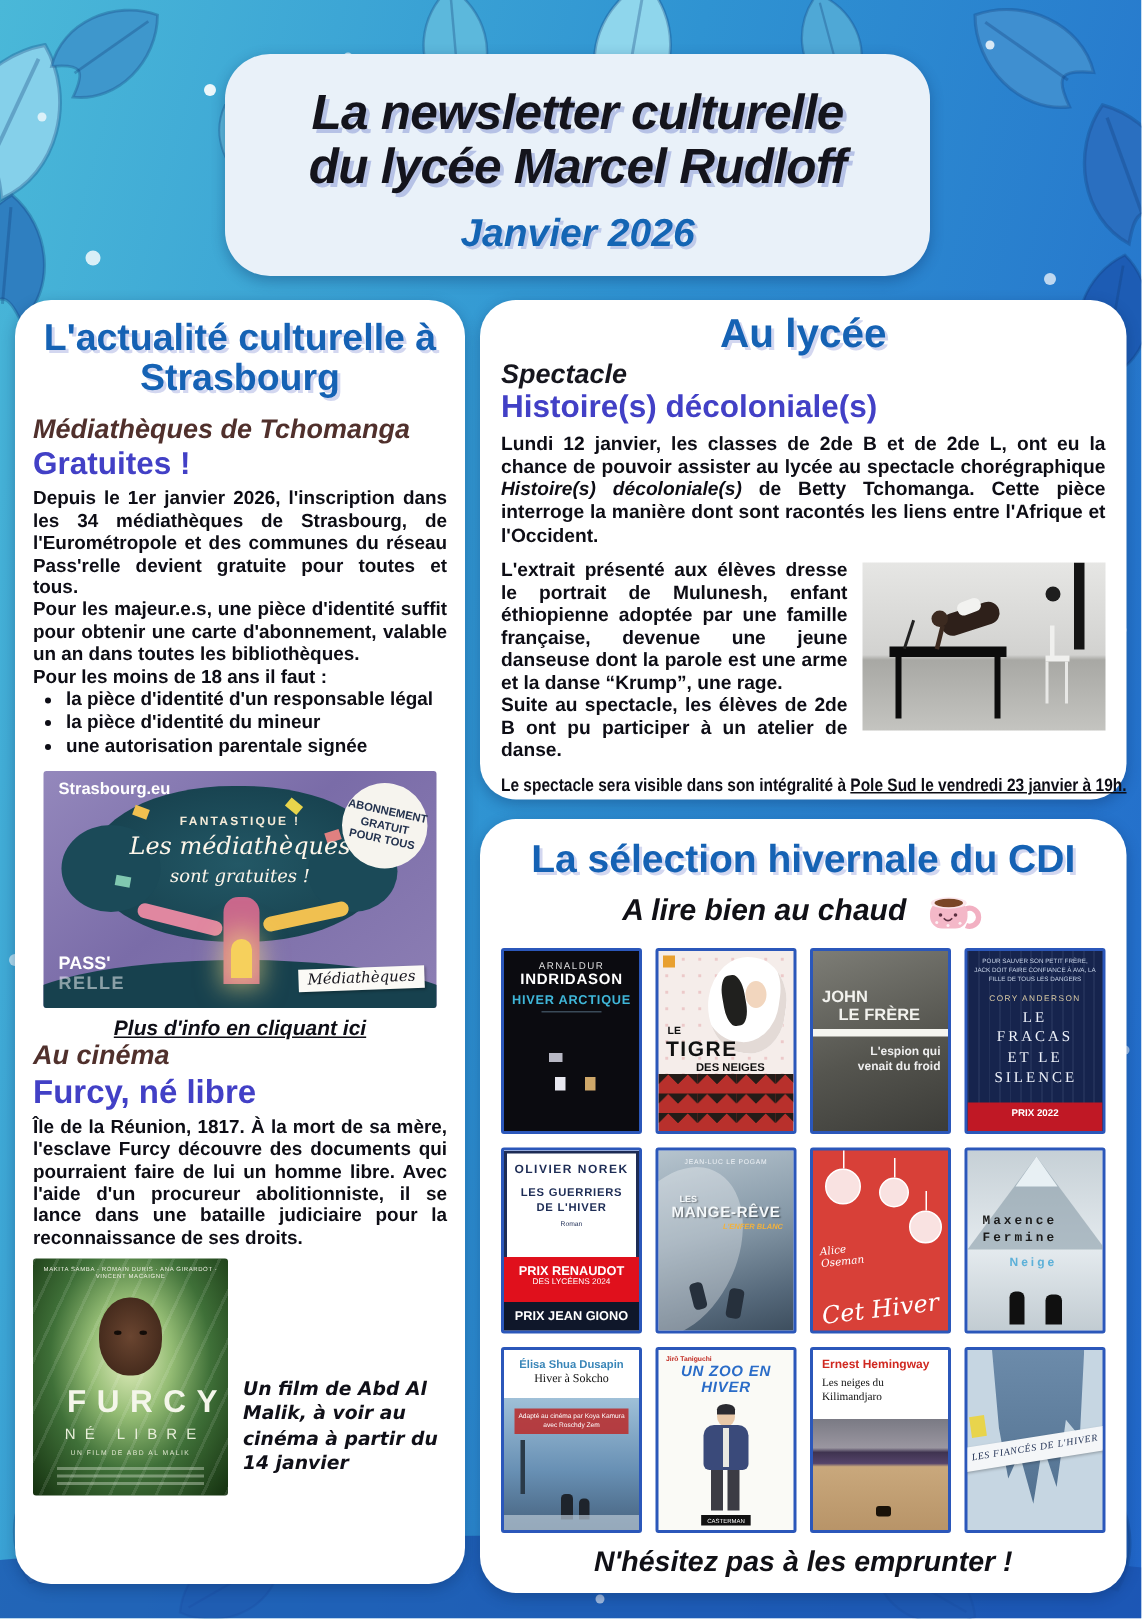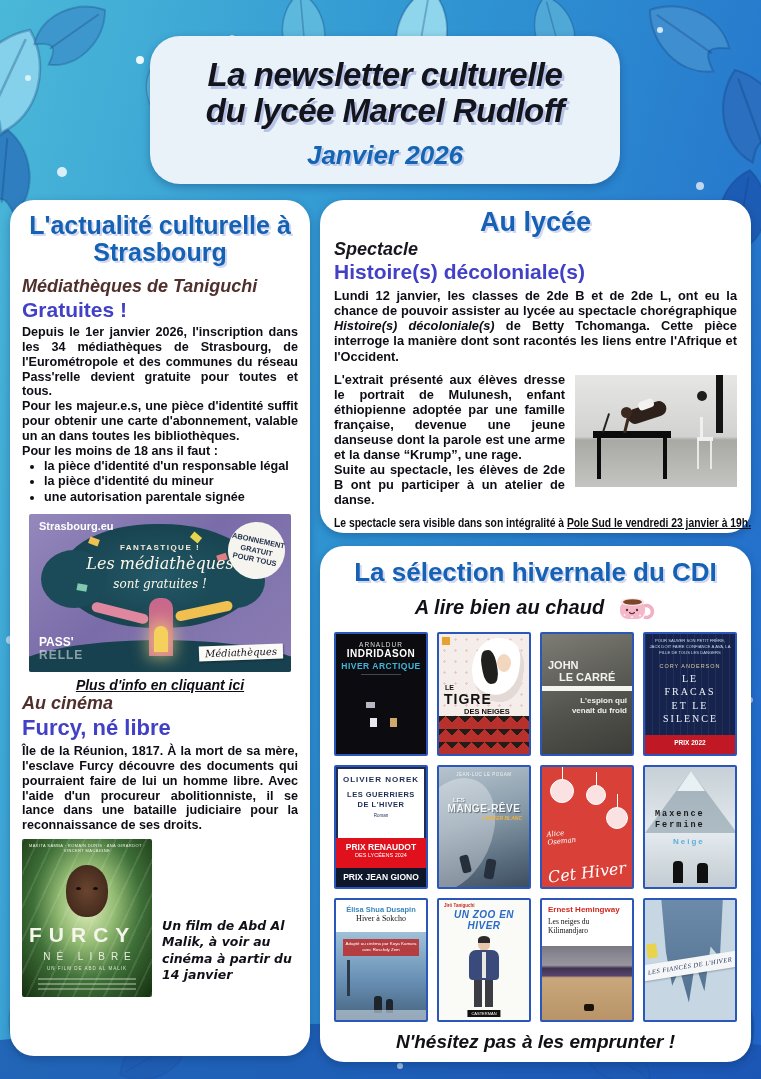--- a/index.html
+++ b/index.html
@@ -76,21 +76,21 @@
   
   .fposter{position:relative;width:130px;height:158px;flex:none;overflow:hidden;border-radius:2px;
     background:radial-gradient(ellipse at 50% 42%,#e4f0c0 0%,#94bc74 30%,#3f7038 58%,#14300f 100%);}
   .fposter::before{content:"";position:absolute;inset:0;
     background:repeating-linear-gradient(115deg,rgba(255,255,255,.10) 0 2px,transparent 2px 14px);}
   .fp-actors{position:absolute;top:4px;left:2px;right:2px;text-align:center;font-size:4px;color:#f0f0e4;letter-spacing:.4px;}
   .fp-face{position:absolute;top:26px;left:50%;margin-left:-21px;width:42px;height:52px;
     background:radial-gradient(#6a4530,#442a1c 75%);border-radius:48% 48% 46% 46%;}
   .fp-face::before{content:"";position:absolute;top:22px;left:10px;width:5px;height:3px;background:#120c08;
     border-radius:50%;box-shadow:17px 0 #120c08;}
-  .fp-t{position:absolute;top:84px;left:0;right:0;text-align:left;font-size:21px;font-weight:bold;
+  .fp-t{position:absolute;top:84px;left:0;right:0;text-align:right;font-size:21px;font-weight:bold;
     color:#f4f6ea;letter-spacing:7px;text-indent:7px;}
   .fp-s{position:absolute;top:112px;left:0;right:0;text-align:center;font-size:10px;color:#e8eeda;
     letter-spacing:6px;text-indent:6px;}
   .fp-c{position:absolute;top:127px;left:0;right:0;text-align:center;font-size:4.5px;color:#dce4cc;letter-spacing:1px;}
   .fp-bar{position:absolute;left:12%;right:12%;height:2px;background:rgba(230,236,220,.38);}
   .fp-b1{top:139px;} .fp-b2{top:144px;} .fp-b3{top:149px;}
 
   
   .kicker{font-size:18px;font-weight:bold;font-style:italic;color:#16161e;margin-top:2px;}
   .show-title{font-size:21px;font-weight:bold;color:#4240c6;margin:0 0 4px;}
@@ -303,21 +303,21 @@
   <header class="header-card">
     <div class="header-title">
       <div>La newsletter culturelle</div>
       <div>du lycée Marcel Rudloff</div>
     </div>
     <div class="header-date">Janvier 2026</div>
   </header>
 
   <section class="card card-left">
     <div class="h-blue h-left-title">L'actualité culturelle à Strasbourg</div>
-    <div class="h-maroon">Médiathèques de Taniguchi</div>
+    <div class="h-maroon">Médiathèques de Tchomanga</div>
     <div class="h-purple">Gratuites !</div>
     <div class="body-txt">Depuis le 1er janvier 2026, l'inscription dans les 34 médiathèques de Strasbourg, de l'Eurométropole et des communes du réseau Pass'relle devient gratuite pour toutes et tous.</div>
     <div class="body-txt" style="margin-top:0">Pour les majeur.e.s, une pièce d'identité suffit pour obtenir une carte d'abonnement, valable un an dans toutes les bibliothèques.</div>
     <div class="body-txt" style="margin-top:0">Pour les moins de 18 ans il faut :</div>
     <ul class="bullets">
       <li>la pièce d'identité d'un responsable légal</li>
       <li>la pièce d'identité du mineur</li>
       <li>une autorisation parentale signée</li>
     </ul>
 
@@ -424,21 +424,21 @@
           <div class="bt-hood"></div>
           <div class="bt-hair"></div>
           <div class="bt-face"></div>
           <div class="bt-red"></div>
           <div class="bt-le">LE</div>
           <div class="bt-t">TIGRE</div>
           <div class="bt-s">DES NEIGES</div>
         </div>
         <div class="book book-espion">
           <div class="be-a1">JOHN</div>
-          <div class="be-a2">LE CARRÉ</div>
+          <div class="be-a2">LE FRÈRE</div>
           <div class="be-line"></div>
           <div class="be-t">L'espion qui venait du froid</div>
         </div>
         <div class="book book-fracas">
           <div class="bf-top">POUR SAUVER SON PETIT FRÈRE, JACK DOIT FAIRE CONFIANCE À AVA, LA FILLE DE TOUS LES DANGERS</div>
           <div class="bf-a">CORY ANDERSON</div>
           <div class="bf-t">LE FRACAS ET LE SILENCE</div>
           <div class="bf-band">PRIX 2022</div>
         </div>
         <div class="book book-guerriers">

